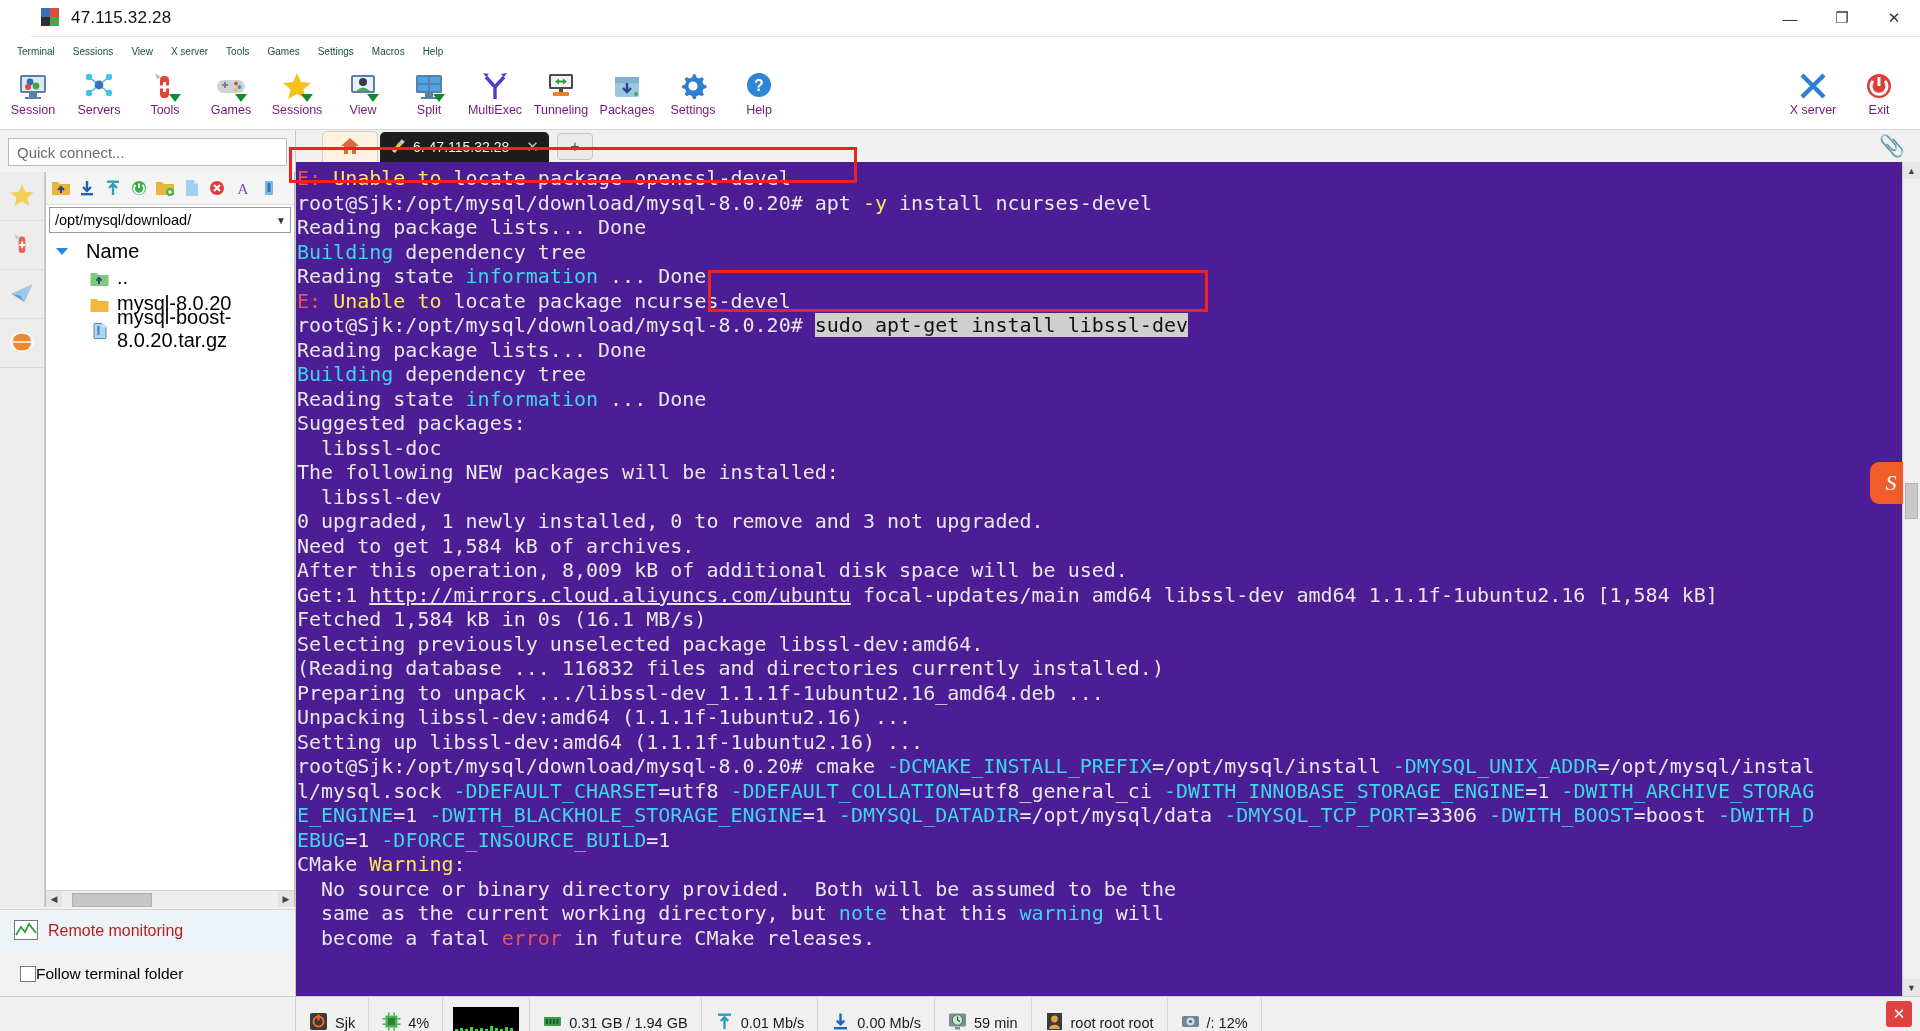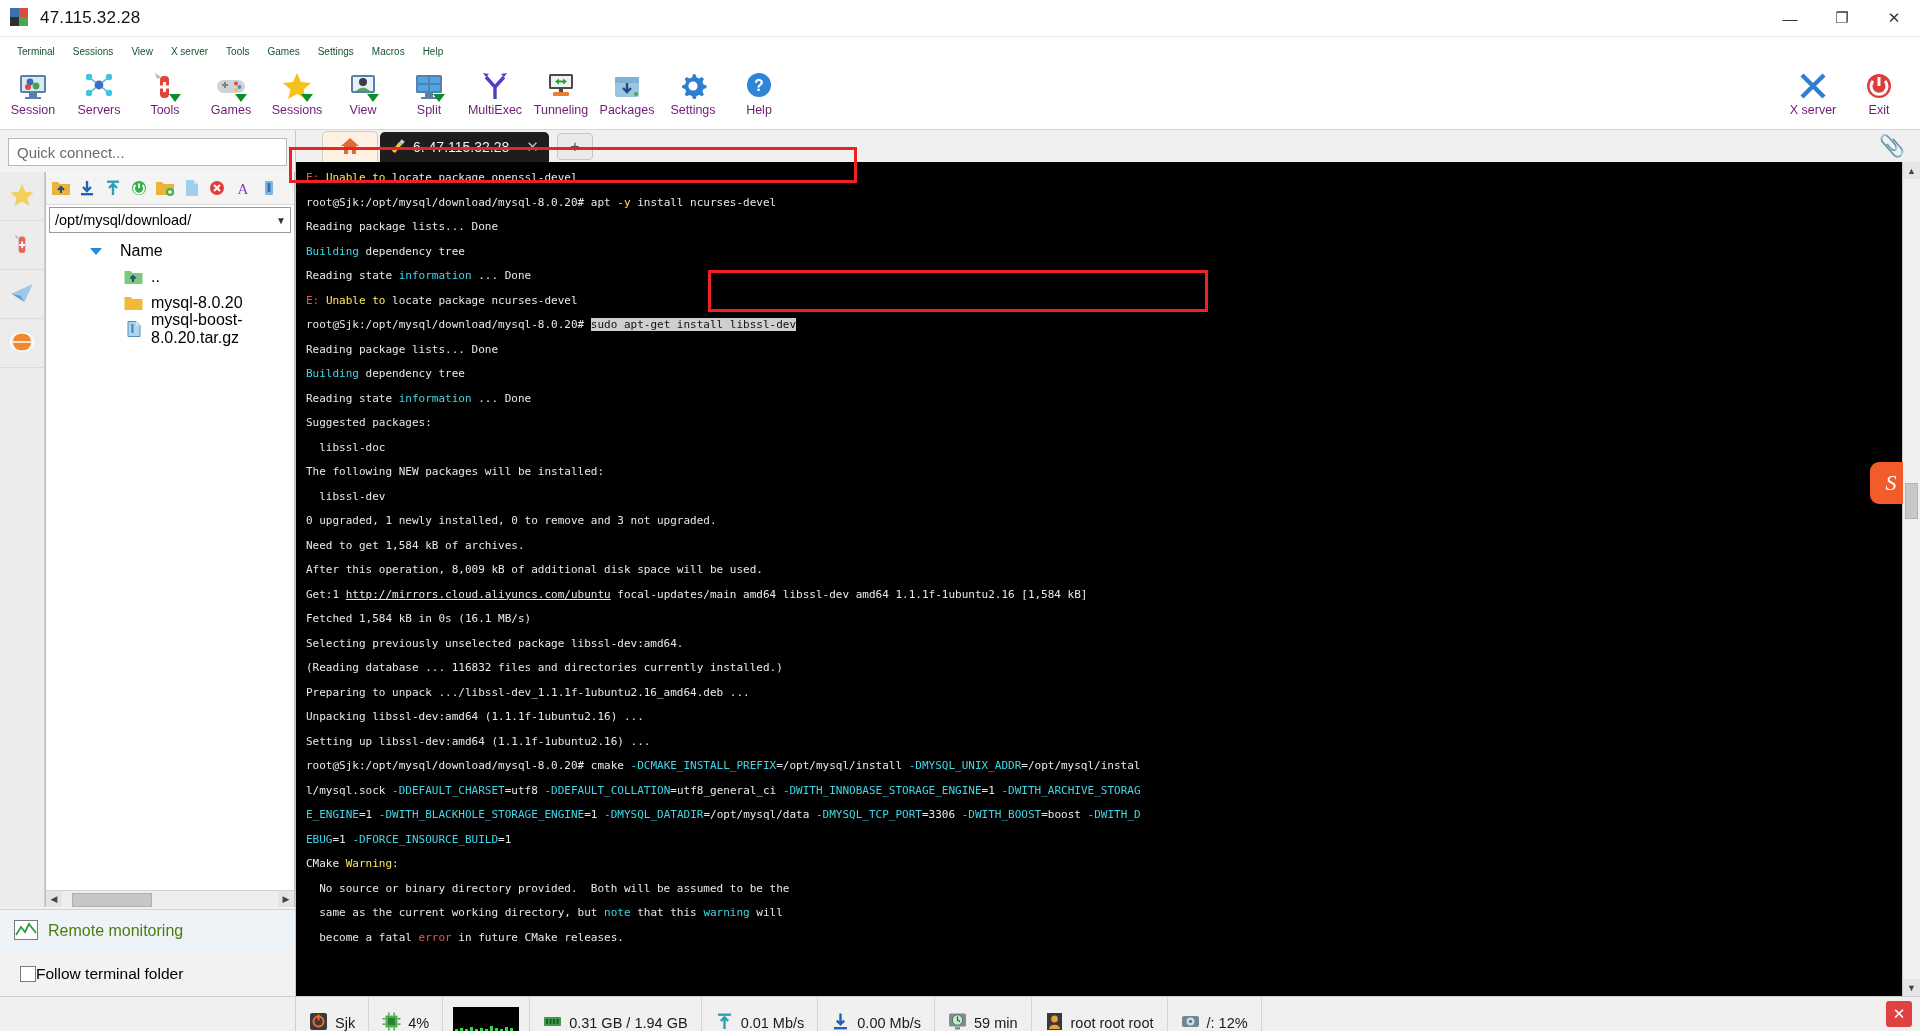--- a/index.html
+++ b/index.html
@@ -6,21 +6,21 @@
   body{
     width:1920px;height:1031px;overflow:hidden;
     background:#ffffff;
     font-family:"Liberation Sans", sans-serif;
     font-size:15px;color:#000;
     -webkit-font-smoothing:none;
   }
   .app{width:1920px;height:1031px;position:relative;display:flex;flex-direction:column;}
 
   
-  .titlebar{height:36px;display:flex;align-items:center;background:#fff;border-bottom:1px solid #e6e6e6;flex:none;}
+  .titlebar{height:36px;display:flex;align-items:center;background:#fff;border-bottom:1px solid #e6e6e6;flex:none;margin-left:31px;}
   .title-icon{width:22px;height:20px;margin:0 8px 0 10px;position:relative;flex:none;}
   .title-icon .sq{position:absolute;width:9px;height:9px;}
   .title-text{font-size:17px;color:#111;letter-spacing:0.2px;}
   .win-btns{margin-left:auto;display:flex;height:36px;}
   .win-btn{width:52px;height:36px;display:flex;align-items:center;justify-content:center;color:#333;font-size:15px;}
 
   
   .menubar{height:28px;display:flex;align-items:center;background:#fff;padding-left:8px;flex:none;}
   .menu-item{padding:3px 9px;font-size:10px;color:#14532d;}
 
@@ -41,48 +41,48 @@
   .leftpanel{width:295px;flex:none;display:flex;flex-direction:column;background:#f2f2f2;border-right:1px solid #c8c8c8;}
   .quickconnect{margin:8px 8px 6px 8px;height:26px;border:1px solid #b9b9b9;background:#fff;display:flex;align-items:center;padding-left:8px;color:#6b6b6b;font-size:15px;}
   .panelmain{flex:1;display:flex;min-height:0;}
   .vtabs{width:44px;flex:none;background:#ececec;border-right:1px solid #cfcfcf;display:flex;flex-direction:column;}
   .vtab{height:48px;display:flex;align-items:center;justify-content:center;border-bottom:1px solid #dcdcdc;}
   .sftp{flex:1;display:flex;flex-direction:column;min-width:0;background:#fff;border:1px solid #bdbdbd;border-top:none;border-bottom:none;}
   .sftp-tools{height:30px;display:flex;align-items:center;gap:2px;padding:1px 3px;background:#f4f4f4;border-bottom:1px solid #dcdcdc;}
   .sftp-tool{width:24px;height:24px;position:relative;display:flex;align-items:center;justify-content:center;}
   .pathbar{height:24px;margin:2px 3px;border:1px solid #9a9a9a;background:#fff;display:flex;align-items:center;padding-left:5px;font-size:14.5px;color:#000;}
   .pathbar .chev{margin-left:auto;margin-right:4px;font-size:10px;color:#333;}
-  .tree{flex:1;overflow:hidden;font-size:16px;background:#fff;padding-top:3px;margin-left:34px;}
+  .tree{flex:1;overflow:hidden;font-size:20px;background:#fff;padding-top:3px;}
   .trow{height:26px;display:flex;align-items:center;padding-left:10px;}
   .trow .tri{width:0;height:0;border-left:6px solid transparent;border-right:6px solid transparent;border-top:7px solid #1f8ae0;margin-right:18px;}
   .fico{width:19px;height:16px;margin-right:8px;position:relative;flex:none;}
   .hscroll{height:16px;background:#f0f0f0;border-top:1px solid #d3d3d3;display:flex;align-items:center;}
   .hs-arrow{width:16px;height:16px;display:flex;align-items:center;justify-content:center;font-size:9px;color:#444;background:#e4e4e4;}
   .hs-track{flex:1;height:16px;background:#eeeeee;position:relative;}
   .hs-thumb{position:absolute;left:10px;top:2px;width:78px;height:12px;background:#c6c6c6;border:1px solid #b0b0b0;}
   .remote-mon{height:42px;margin:2px 0 0 0;display:flex;align-items:center;gap:10px;padding-left:14px;background:#eef3f8;border-top:1px solid #d2d2d2;}
-  .remote-mon .lbl{font-size:16px;color:#4d7c0f;}
+  .remote-mon .lbl{font-size:16px;color:#b91c1c;}
   .followrow{height:44px;display:flex;align-items:center;padding-left:20px;background:#f2f2f2;}
   .chkbox{width:14px;height:14px;border:1px solid #7a7a7a;background:#fff;}
   .followrow .lbl{font-size:15.5px;}
 
   
   .rightpanel{flex:1;display:flex;flex-direction:column;min-width:0;background:#f0f0f0;}
   .tabstrip{height:32px;display:flex;align-items:flex-end;background:#f0f0f0;padding-left:26px;flex:none;position:relative;}
   .home-tab{width:54px;height:30px;background:#fdf2e2;border:1px solid #d6cdbe;border-bottom:none;border-radius:5px 5px 0 0;display:flex;align-items:center;justify-content:center;}
   .term-tab{height:30px;background:#1d1d1d;border-radius:5px 5px 0 0;display:flex;align-items:center;padding:0 10px;gap:7px;margin-left:2px;}
   .term-tab .t{color:#f0f0f0;font-size:14px;}
   .term-tab .x{color:#bdbdbd;font-size:15px;margin-left:10px;}
   .plus-tab{width:34px;height:25px;margin-left:8px;margin-bottom:2px;background:#eaeaea;border:1px solid #c5c5c5;border-radius:4px;display:flex;align-items:center;justify-content:center;color:#4a4a4a;font-size:16px;}
   .clip-ico{position:absolute;right:14px;top:4px;color:#4a6fa5;font-size:21px;}
 
   .termwrap{flex:1;display:flex;min-height:0;background:#1d1d1d;position:relative;}
-  .term{flex:1;min-width:0;overflow:hidden;background:#000000;color:#e6e6e6;
-        font-family:"DejaVu Sans Mono","Liberation Mono",monospace;font-size:11px;line-height:24.5px;
-        padding:4px 0 0 10px;white-space:pre;}
+  .term{flex:1;min-width:0;overflow:hidden;background:#4c1d95;color:#e6e6e6;
+        font-family:"DejaVu Sans Mono","Liberation Mono",monospace;font-size:20px;line-height:24.5px;
+        padding:4px 0 0 1px;white-space:pre;}
   .term .ln{height:24.5px;}
   .vscroll{width:17px;flex:none;background:#f0f0f0;border-left:1px solid #c9c9c9;display:flex;flex-direction:column;}
   .vs-arrow{height:17px;display:flex;align-items:center;justify-content:center;font-size:9px;color:#444;background:#e6e6e6;}
   .vs-track{flex:1;position:relative;background:#efefef;}
   .vs-thumb{position:absolute;top:38%;left:2px;width:11px;height:34px;background:#c8c8c8;border:1px solid #b2b2b2;}
 
   
   .c-red{color:#ef5350;}
   .c-yel{color:#ffe657;}
   .c-cyan{color:#3fd7e8;}

